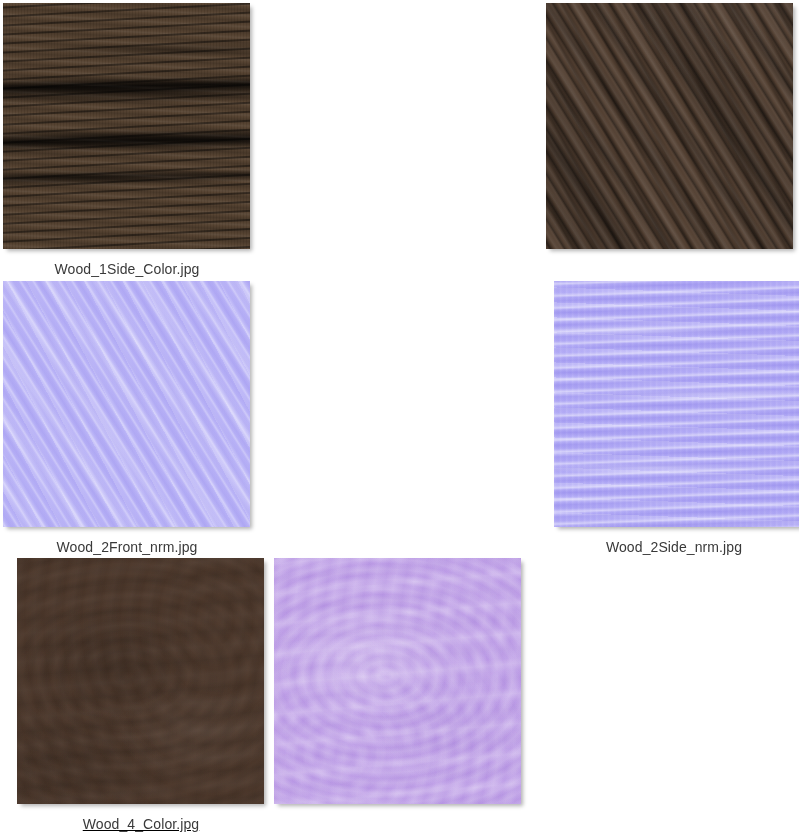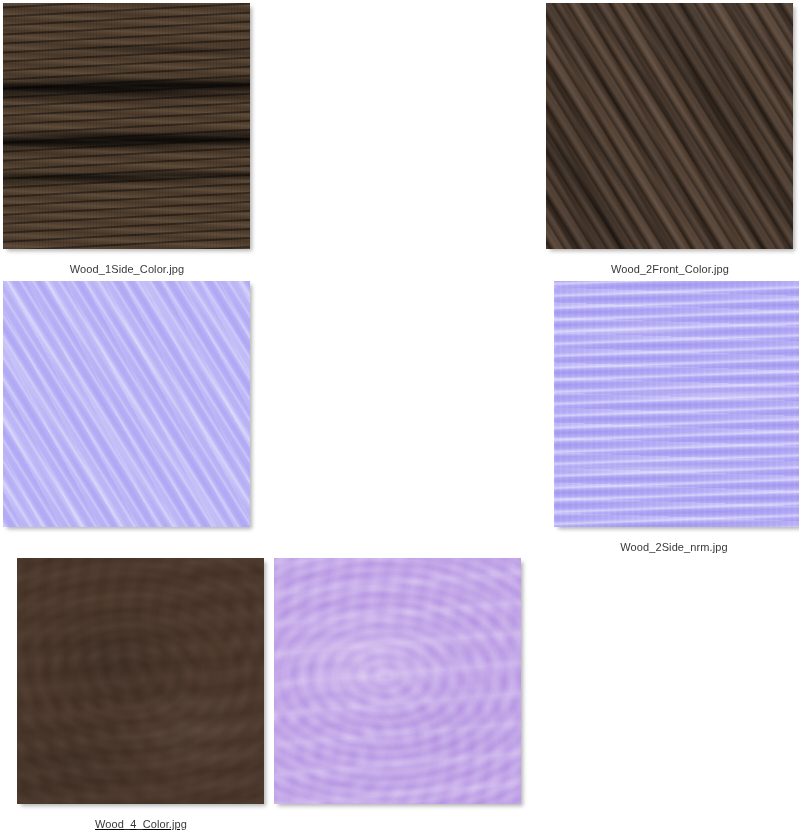--- a/index.html
+++ b/index.html
@@ -29,21 +29,21 @@
     width: 247px;
     height: 246px;
     box-shadow: 3px 3px 4px -1px rgba(0,0,0,0.30);
     overflow: hidden;
     background: #4a392d;
   }
 
   .thumb-label {
     margin-top: 13px;
     text-align: center;
-    font-size: 11px;
+    font-size: 14px;
     line-height: 14px;
     color: #393939;
     letter-spacing: 0.1px;
     white-space: nowrap;
   }
 
   
 
   
   .tex-1side-color {
@@ -331,25 +331,25 @@
 <div id="grid">
 
   <div class="thumb-cell" style="left:3px;  top:3px;">
     <div class="thumb-image tex-1side-color"></div>
     <div class="thumb-label">Wood_1Side_Color.jpg</div>
   </div>
 
 
   <div class="thumb-cell" style="left:546px; top:3px;">
     <div class="thumb-image tex-2front-color"></div>
-    <div class="thumb-label">Wood_2Front_Color.jpg</div>
   </div>
 
   <div class="thumb-cell" style="left:3px;  top:281px;">
     <div class="thumb-image tex-2front-nrm"></div>
+    <div class="thumb-label">Wood_2Front_nrm.jpg</div>
   </div>
 
 
   <div class="thumb-cell" style="left:546px; top:281px;padding-left:8px;">
     <div class="thumb-image tex-2side-nrm"></div>
     <div class="thumb-label">Wood_2Side_nrm.jpg</div>
   </div>
 
   <div class="thumb-cell" style="left:17px;  top:558px;text-decoration:underline;">
     <div class="thumb-image tex-4-color"></div>

